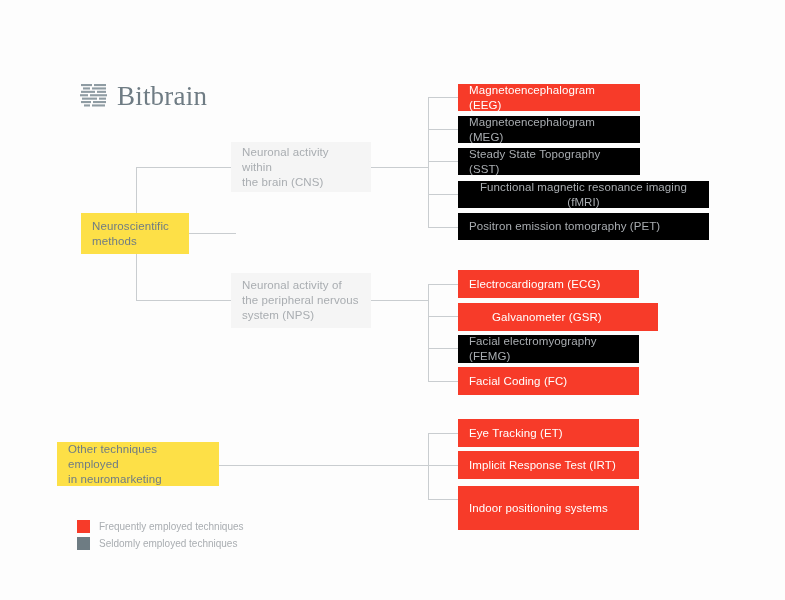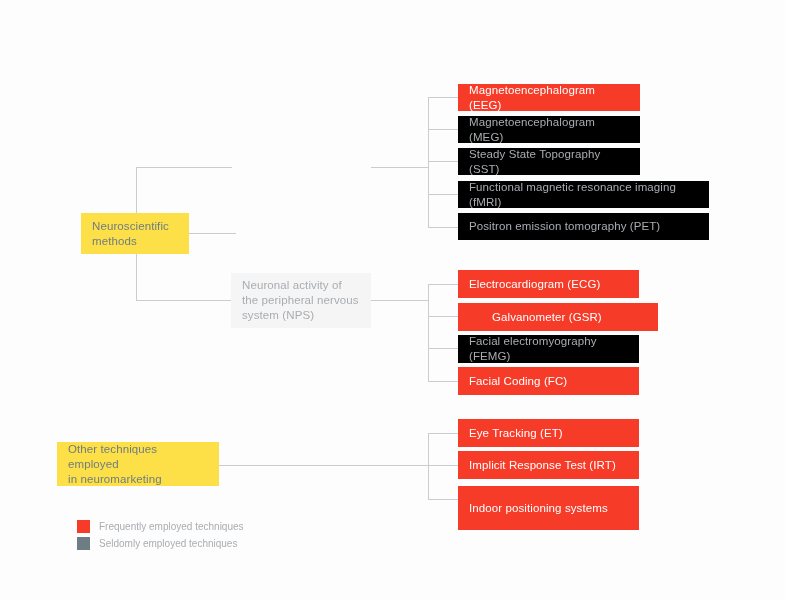--- a/index.html
+++ b/index.html
@@ -103,20 +103,41 @@
     color: #a9adb1;
     line-height: 15px;
     white-space: nowrap;
   }
 </style>
 </head>
 <body>
 
 <div id="page">
 
+  <div id="logo">
+    <svg id="logo-mark" viewBox="0 0 28 28">
+      <g fill="#8f9ca3">
+        <rect x="1" y="2" width="11" height="2.1"></rect>
+        <rect x="14" y="2" width="12" height="2.1"></rect>
+        <rect x="3" y="5.4" width="7" height="2.1"></rect>
+        <rect x="12" y="5.4" width="14" height="2.1"></rect>
+        <rect x="1" y="8.8" width="14" height="2.1"></rect>
+        <rect x="17" y="8.8" width="9" height="2.1"></rect>
+        <rect x="0" y="12.2" width="8" height="2.1"></rect>
+        <rect x="10" y="12.2" width="17" height="2.1"></rect>
+        <rect x="2" y="15.6" width="15" height="2.1"></rect>
+        <rect x="19" y="15.6" width="7" height="2.1"></rect>
+        <rect x="1" y="19" width="10" height="2.1"></rect>
+        <rect x="13" y="19" width="13" height="2.1"></rect>
+        <rect x="4" y="22.4" width="6" height="2.1"></rect>
+        <rect x="12" y="22.4" width="13" height="2.1"></rect>
+      </g>
+    </svg>
+    <span id="logo-text">Bitbrain</span>
+  </div>
 
   <div class="ln h" style="left:189px; top:233px; width:47px;"></div>
   <div class="ln v" style="left:136px; top:167px; height:133px;"></div>
   <div class="ln h" style="left:136px; top:167px; width:96px;"></div>
   <div class="ln h" style="left:136px; top:300px; width:96px;"></div>
 
   <div class="ln h" style="left:371px; top:167px; width:58px;"></div>
   <div class="ln v" style="left:428px; top:97px;  height:130px;"></div>
   <div class="ln h" style="left:428px; top:97px;  width:31px;"></div>
   <div class="ln h" style="left:428px; top:129px; width:31px;"></div>
@@ -136,29 +157,31 @@
   <div class="ln h" style="left:428px; top:433px; width:31px;"></div>
   <div class="ln h" style="left:428px; top:465px; width:31px;"></div>
   <div class="ln h" style="left:428px; top:499px; width:31px;"></div>
 
   <div class="node root" style="left:81px; top:213px; width:108px; height:41px;">Neuroscientific
 methods</div>
 
   <div class="node root" style="left:57px; top:442px; width:162px; height:44px;">Other techniques employed
 in neuromarketing</div>
 
+  <div class="node mid" style="left:231px; top:142px; width:140px; height:50px;">Neuronal activity within
+the brain (CNS)</div>
 
   <div class="node mid" style="left:231px; top:273px; width:140px; height:55px;">Neuronal activity of
 the peripheral nervous
 system (NPS)</div>
 
   <div class="node red" style="left:458px; top:84px;  width:182px; height:27px;">Magnetoencephalogram (EEG)</div>
   <div class="node grey" style="left:458px; top:116px; width:182px; height:27px;">Magnetoencephalogram (MEG)</div>
   <div class="node grey" style="left:458px; top:148px; width:182px; height:27px;">Steady State Topography (SST)</div>
-  <div class="node grey" style="left:458px; top:181px; width:251px; height:27px;">Functional magnetic resonance imaging (fMRI)</div>
+  <div class="node grey" style="left:458px; top:181px; width:251px; height:27px;text-align:center;">Functional magnetic resonance imaging (fMRI)</div>
   <div class="node grey" style="left:458px; top:213px; width:251px; height:27px;">Positron emission tomography (PET)</div>
 
   <div class="node red" style="left:458px; top:270px; width:181px; height:28px;">Electrocardiogram (ECG)</div>
   <div class="node red" style="left:458px; top:303px; width:200px; height:28px;padding-left:34px;">Galvanometer (GSR)</div>
   <div class="node grey" style="left:458px; top:335px; width:181px; height:28px;">Facial electromyography (FEMG)</div>
   <div class="node red" style="left:458px; top:367px; width:181px; height:28px;">Facial Coding (FC)</div>
 
   <div class="node red" style="left:458px; top:419px; width:181px; height:28px;">Eye Tracking (ET)</div>
   <div class="node red" style="left:458px; top:451px; width:181px; height:28px;">Implicit Response Test (IRT)</div>
   <div class="node red" style="left:458px; top:486px; width:181px; height:44px;">Indoor positioning systems</div>

